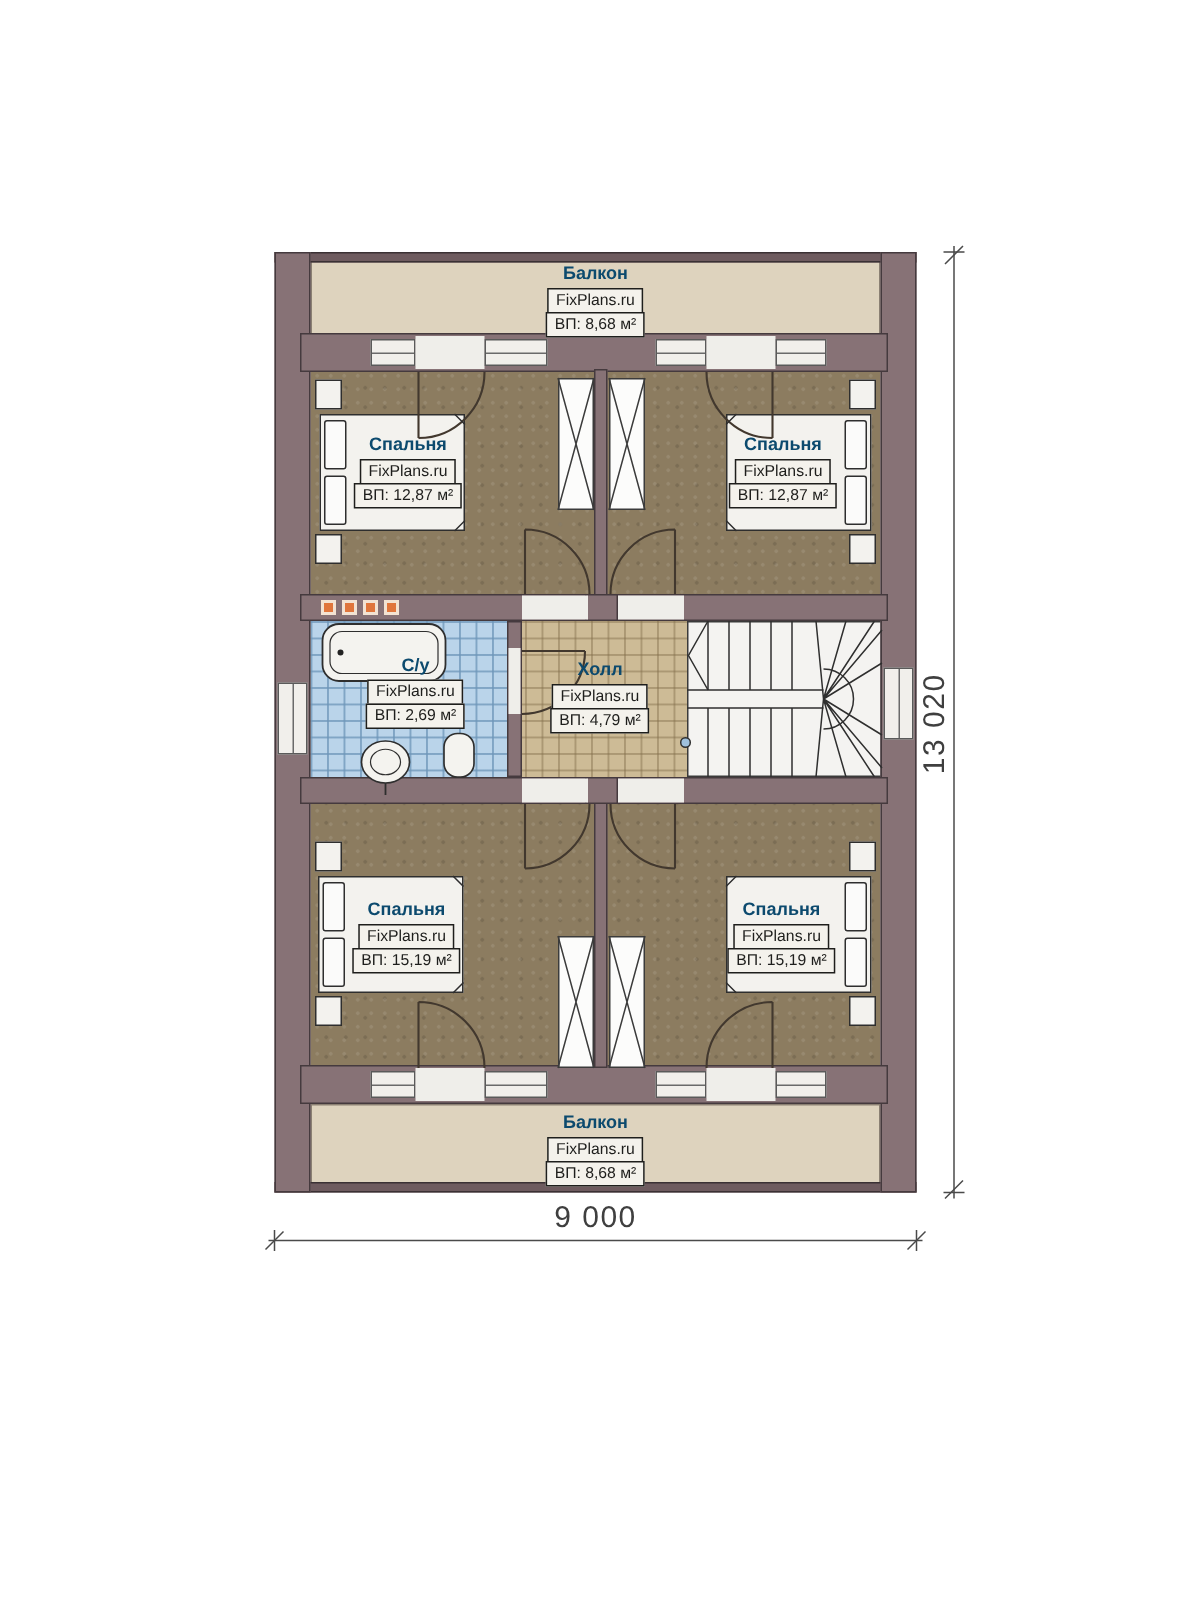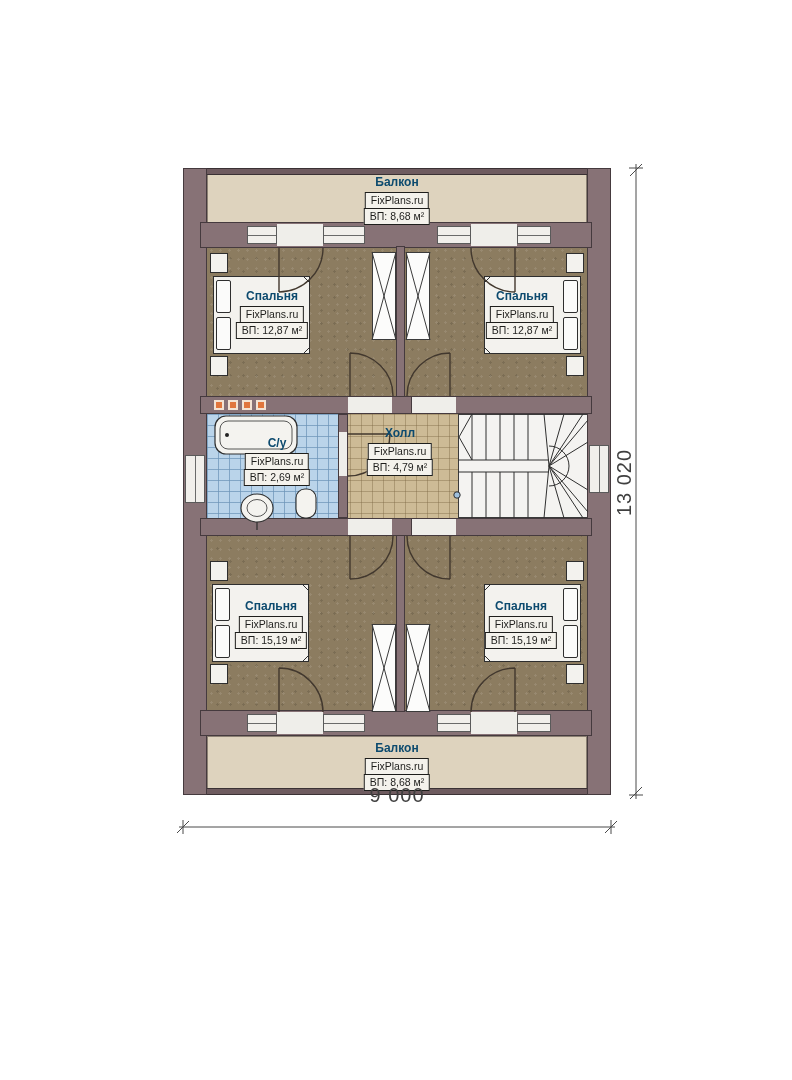--- a/index.html
+++ b/index.html
@@ -211,21 +211,21 @@
     <div class="label-box">FixPlans.ru</div>
     <div class="label-box">ВП: 12,87 м²</div>
   </div>
 
   <div class="room-label" style="left:277px;top:437px;">
     <div class="room-name">С/у</div>
     <div class="label-box">FixPlans.ru</div>
     <div class="label-box">ВП: 2,69 м²</div>
   </div>
 
-  <div class="room-label" style="left:400px;top:427px;">
+  <div class="room-label" style="left:400px;top:440px;">
     <div class="room-name">Холл</div>
     <div class="label-box">FixPlans.ru</div>
     <div class="label-box">ВП: 4,79 м²</div>
   </div>
 
   <div class="room-label" style="left:271px;top:600px;">
     <div class="room-name">Спальня</div>
     <div class="label-box">FixPlans.ru</div>
     <div class="label-box">ВП: 15,19 м²</div>
   </div>
@@ -235,16 +235,16 @@
     <div class="label-box">FixPlans.ru</div>
     <div class="label-box">ВП: 15,19 м²</div>
   </div>
 
   <div class="room-label" style="left:397px;top:742px;">
     <div class="room-name">Балкон</div>
     <div class="label-box">FixPlans.ru</div>
     <div class="label-box">ВП: 8,68 м²</div>
   </div>
 
-  <div class="dim-text" style="left:183px;top:784px;width:428px;">9 000</div>
+  <div class="dim-text" style="left:183px;top:801px;width:428px;">9 000</div>
   <div class="dim-text dim-vert" style="left:579px;top:471px;width:90px;">13 020</div>
 
 </div>
 
 </body></html>

